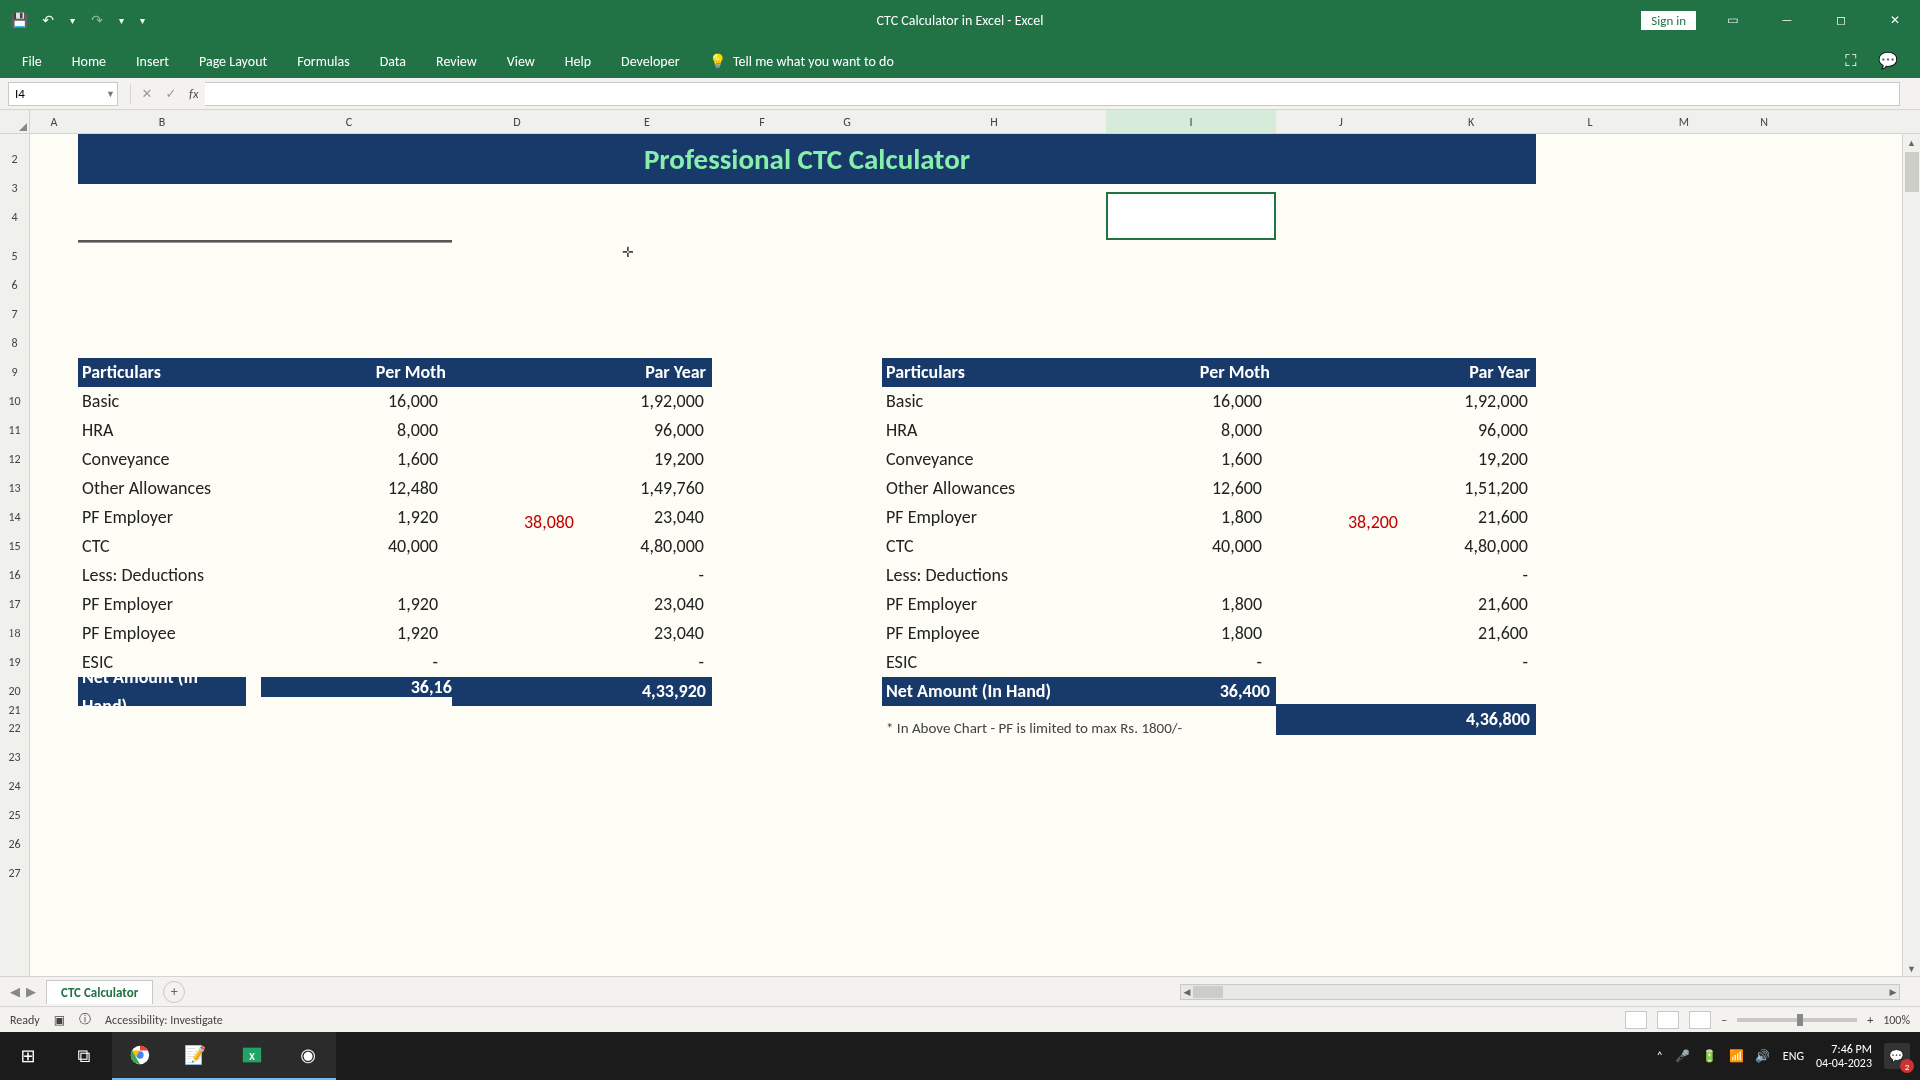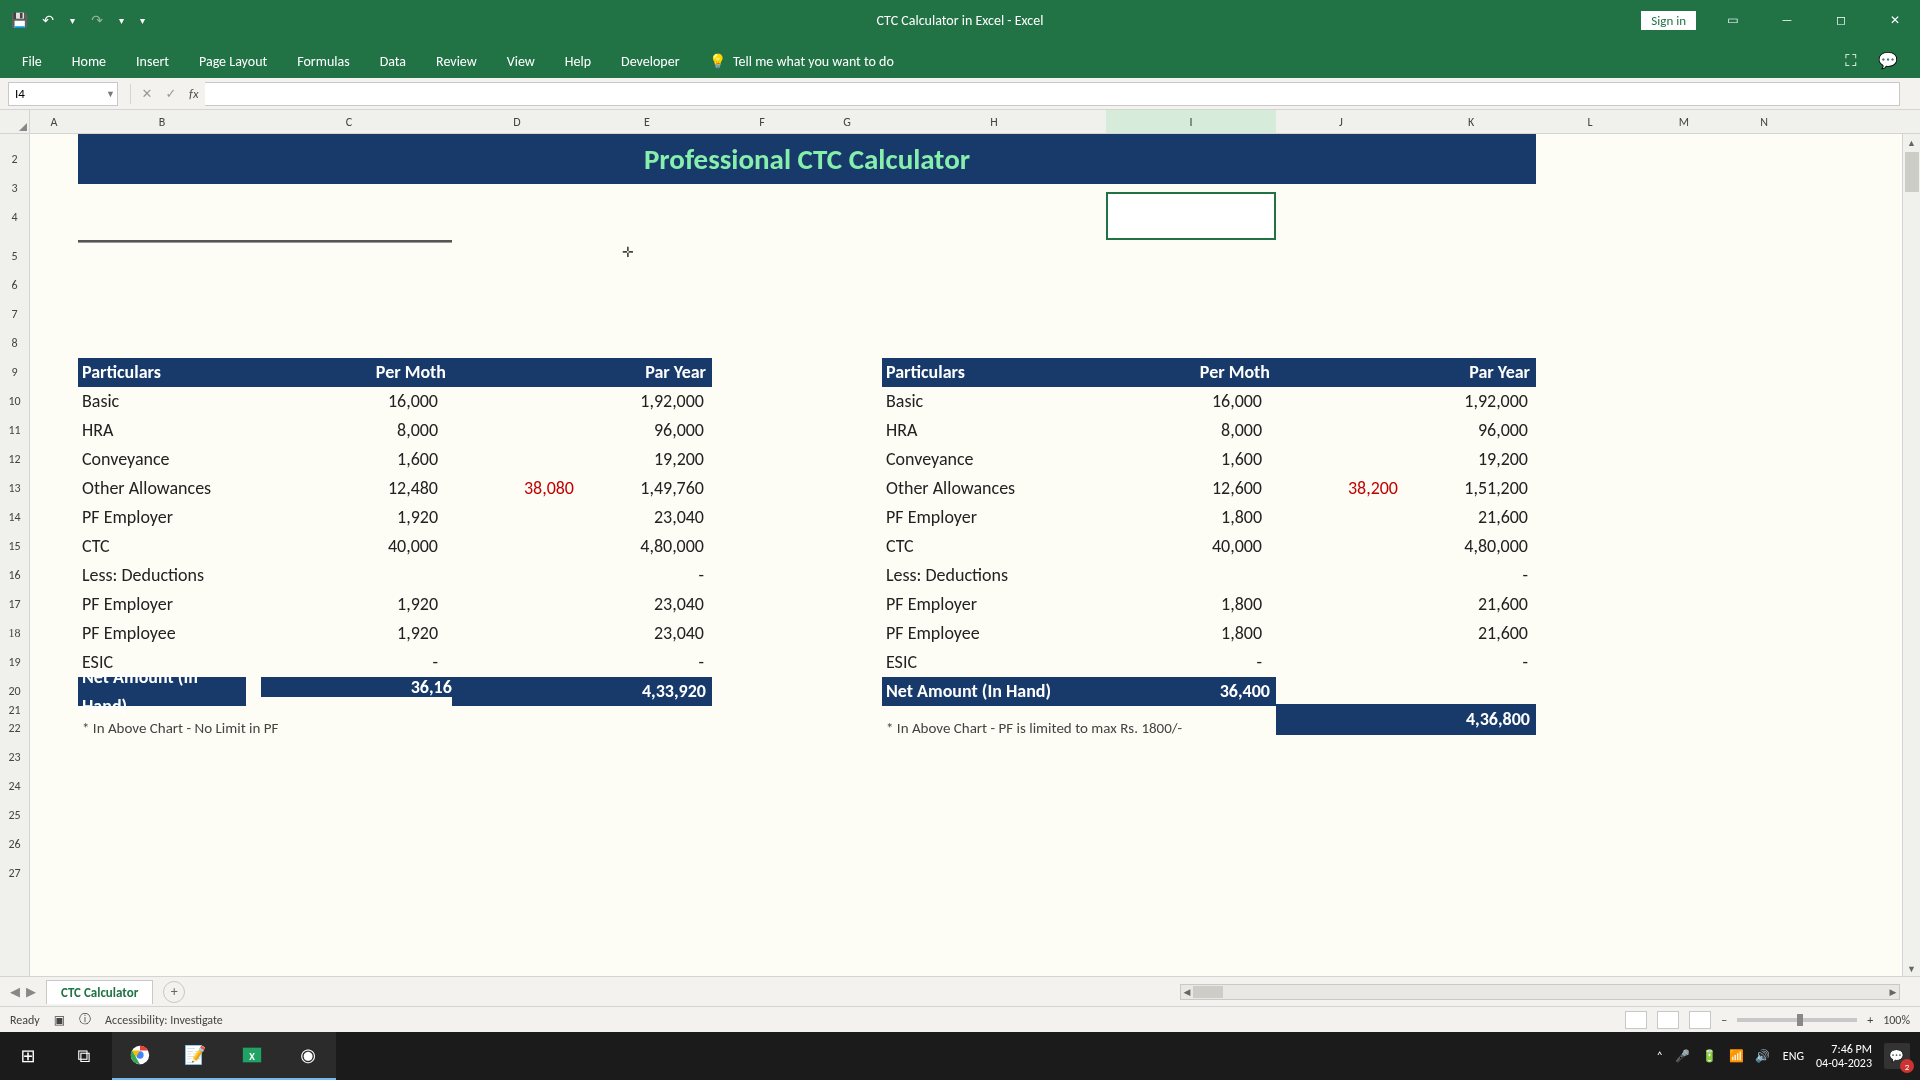--- a/index.html
+++ b/index.html
@@ -55,21 +55,21 @@
 .salary-label { position: absolute; font-size: 23px; font-weight: 700; color: #222; }
 .salary-value { position: absolute; font-size: 23px; font-weight: 700; color: #222; text-align: right; }
 .salary-underline { position: absolute; border-bottom: 2px solid #555; box-shadow: 0 1px 0 #999; }
 .active-cell { position: absolute; border: 2px solid #217346; background: #fff; }
 
 .tbl-header { position: absolute; background: #173a6a; color: #fff; font-size: 18px; font-weight: 700; display: flex; align-items: center; }
 .tbl-header.right { justify-content: flex-end; padding-right: 6px; }
 .tbl-header.left { justify-content: flex-start; padding-left: 4px; }
 .cell-text { position: absolute; font-size: 18px; color: #222; }
 .cell-text.right { text-align: right; }
-.cell-text.red { color: #c00000; }
+.cell-text.red { color: #c00000; margin-top: 34px; }
 .net-row { position: absolute; background: #173a6a; color: #fff; font-size: 18px; font-weight: 700; display: flex; align-items: center; }
 .net-row.right { justify-content: flex-end; padding-right: 6px; }
 .footnote { position: absolute; font-size: 15px; color: #444; }
 
 
 .cursor-plus { position: absolute; font-size: 14px; color: #444; }
 
 
 .sheet-tabs { height: 30px; background: #f3f2ee; display: flex; align-items: center; border-top: 1px solid #d4d4d4; font-size: 13px; }
 .tab-nav { display: flex; gap: 6px; padding: 0 10px; color: #888; }
@@ -238,21 +238,20 @@
         <div class="cell-text right" style="left: 552px; width: 130px; top: 456px; height: 29px; line-height: 29px; padding-right: 8px;">23,040</div>
         <div class="cell-text" style="left: 48px; width: 168px; top: 485px; height: 29px; line-height: 29px; padding-left: 4px;">PF Employee</div>
         <div class="cell-text right" style="left: 216px; width: 206px; top: 485px; height: 29px; line-height: 29px; padding-right: 14px;">1,920</div>
         <div class="cell-text right" style="left: 552px; width: 130px; top: 485px; height: 29px; line-height: 29px; padding-right: 8px;">23,040</div>
         <div class="cell-text" style="left: 48px; width: 168px; top: 514px; height: 29px; line-height: 29px; padding-left: 4px;">ESIC</div>
         <div class="cell-text right" style="left: 216px; width: 206px; top: 514px; height: 29px; line-height: 29px; padding-right: 14px;">-</div>
         <div class="cell-text right" style="left: 552px; width: 130px; top: 514px; height: 29px; line-height: 29px; padding-right: 8px;">-</div>
         <div class="net-row" style="left: 48px; width: 168px; top: 543px; height: 29px; line-height: 29px; padding-left: 4px;">Net Amount (In Hand)</div>
         <div class="net-row right" style="left: 231px; width: 206px; top: 543px; height: 20px; line-height: 29px;">36,160</div>
         <div class="net-row right" style="left: 422px; width: 260px; top: 543px; height: 29px; line-height: 29px;">4,33,920</div>
-        <div class="footnote" style="left: 48px; width: 634px; top: 580px; height: 29px; line-height: 29px; padding-left: 4px;">* In Above Chart - No Limit in PF</div>
         <div class="tbl-header left" style="left: 852px; width: 224px; top: 224px; height: 29px; line-height: 29px;">Particulars</div>
         <div class="tbl-header right" style="left: 1076px; width: 170px; top: 224px; height: 29px; line-height: 29px;">Per Moth</div>
         <div class="tbl-header right" style="left: 1246px; width: 260px; top: 224px; height: 29px; line-height: 29px;">Par Year</div>
         <div class="cell-text" style="left: 852px; width: 224px; top: 253px; height: 29px; line-height: 29px; padding-left: 4px;">Basic</div>
         <div class="cell-text right" style="left: 1076px; width: 170px; top: 253px; height: 29px; line-height: 29px; padding-right: 14px;">16,000</div>
         <div class="cell-text right" style="left: 1376px; width: 130px; top: 253px; height: 29px; line-height: 29px; padding-right: 8px;">1,92,000</div>
         <div class="cell-text" style="left: 852px; width: 224px; top: 282px; height: 29px; line-height: 29px; padding-left: 4px;">HRA</div>
         <div class="cell-text right" style="left: 1076px; width: 170px; top: 282px; height: 29px; line-height: 29px; padding-right: 14px;">8,000</div>
         <div class="cell-text right" style="left: 1376px; width: 130px; top: 282px; height: 29px; line-height: 29px; padding-right: 8px;">96,000</div>
         <div class="cell-text" style="left: 852px; width: 224px; top: 311px; height: 29px; line-height: 29px; padding-left: 4px;">Conveyance</div>

